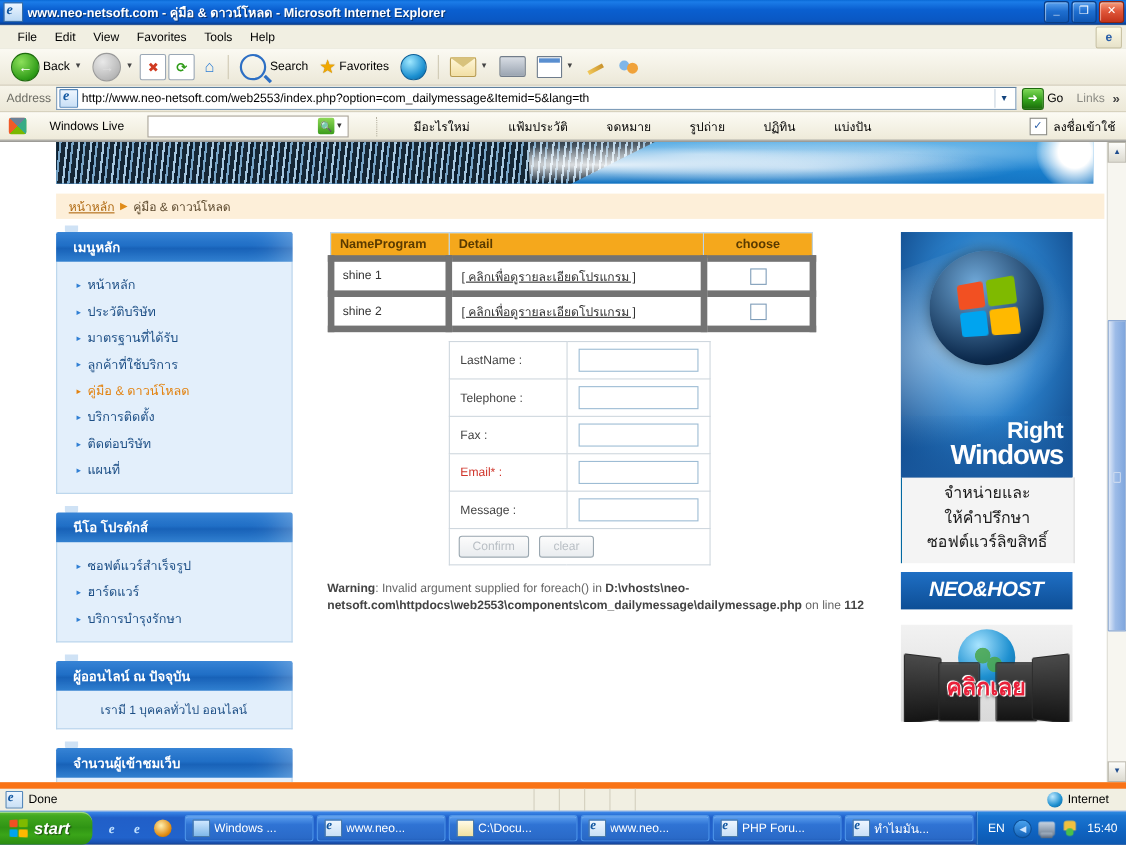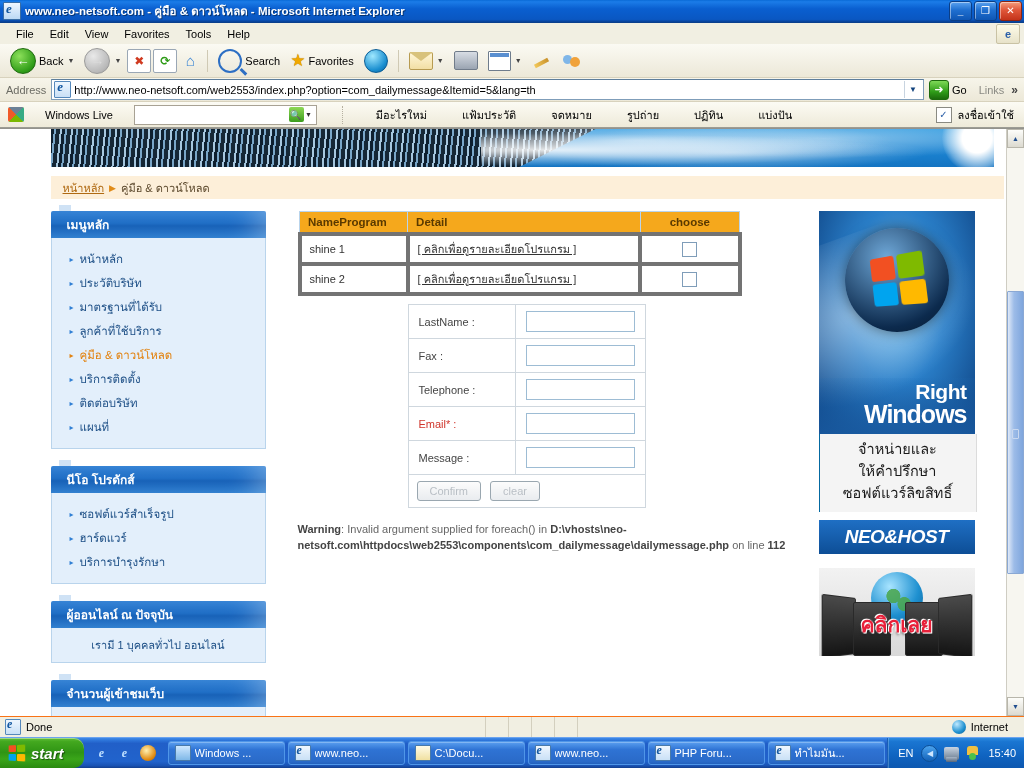--- a/index.html
+++ b/index.html
@@ -180,21 +180,21 @@
 
   .onlinetxt{text-align:center;color:#1d4f86;font-size:11px;padding:3px 0;}
 
   
   .ptable{border-collapse:collapse;width:100%;max-width:444px;font-size:11px;}
   .ptable th{
     background:#f5a81c;color:#5a3a00;font-weight:bold;font-size:11.5px;
     border:1px solid #b9d4ec;padding:4px 8px;text-align:left;
   }
   .ptable th.c{text-align:center;}
-  .ptable td{border:4px solid #737373;padding:4px 8px;color:#333;background:#fff;height:18px;}
+  .ptable td{border:6px solid #737373;padding:4px 8px;color:#333;background:#fff;height:18px;}
   .ptable td.ch{text-align:center;}
   .ptable a{color:#333;text-decoration:underline;}
   .cbx{width:13px;height:13px;border:1px solid #7f9db9;background:#fff;display:inline-block;vertical-align:middle;}
 
   
   .formtbl{border-collapse:collapse;margin:8px 0 0 110px;font-size:11px;}
   .formtbl td{border:1px solid #cfd7de;padding:6px 10px;background:#fff;color:#444;}
   .formtbl td.lbl{width:86px;white-space:nowrap;}
   .formtbl td.req{color:#d0352b;}
   .ftin{width:103px;height:17px;border:1px solid #9dbcd4;background:#fff;display:block;}
@@ -255,21 +255,21 @@
     border:1px solid #b8b6ab;display:flex;align-items:center;justify-content:center;
     font-size:7px;color:#1f4d8f;}
   .vtrack{flex:1;position:relative;background:#f7f6f0;}
   .vthumb{position:absolute;left:0;right:0;top:143px;height:281px;
     background:linear-gradient(90deg,#dfe9f8,#9dbce8 40%,#7fa6dd);border:1px solid #8aa8d4;border-radius:1px;}
   .vthumb::after{content:"";position:absolute;left:4px;right:4px;top:50%;margin-top:-4px;height:8px;
     border:1px solid #c9d8ef;border-radius:1px;}
 
   
   .statusbar{height:20px;flex:0 0 20px;background:#f1efe2;display:flex;align-items:center;
-    font-size:11px;color:#000;border-top:1px solid #f97316;}
+    font-size:11px;color:#000;border-top:6px solid #f97316;}
   .sb1{display:flex;align-items:center;gap:5px;padding-left:5px;width:480px;
     border-right:1px solid #d3cfbe;height:100%;}
   .sbicon{width:14px;height:14px;background:linear-gradient(180deg,#eef6ff,#c9e0f6);
     border:1px solid #5588bb;border-radius:1px;position:relative;overflow:hidden;}
   .sbicon::after{content:"e";position:absolute;left:1px;top:-3px;color:#1257a0;
     font-style:italic;font-weight:bold;font-size:12px;font-family:"Liberation Serif",serif;}
   .sbspacer{width:22px;height:100%;border-right:1px solid #d3cfbe;}
   .sbzone{margin-left:auto;display:flex;align-items:center;gap:5px;padding-right:16px;}
   .sbglobe{width:14px;height:14px;border-radius:50%;
     background:radial-gradient(circle at 35% 30%,#bfe9ff,#1e90d0 60%,#0a5a8e);}
@@ -570,27 +570,27 @@
 
               <table class="formtbl">
                 <tbody>
                 <tr>
                   <td class="lbl">LastName :</td>
                   <td>
                         <input class="ftin" type="text" value="" style="">
                       </td>
                 </tr>
                 <tr>
-                  <td class="lbl">Fax :</td>
+                  <td class="lbl">Telephone :</td>
                   <td>
                         <input class="ftin" type="text" value="" style="">
                       </td>
                 </tr>
                 <tr>
-                  <td class="lbl">Telephone :</td>
+                  <td class="lbl">Fax :</td>
                   <td>
                         <input class="ftin" type="text" value="" style="">
                       </td>
                 </tr>
                 <tr>
                   <td class="lbl req">Email* :</td>
                   <td>
                         <input class="ftin" type="text" value="" style="">
                       </td>
                 </tr>

